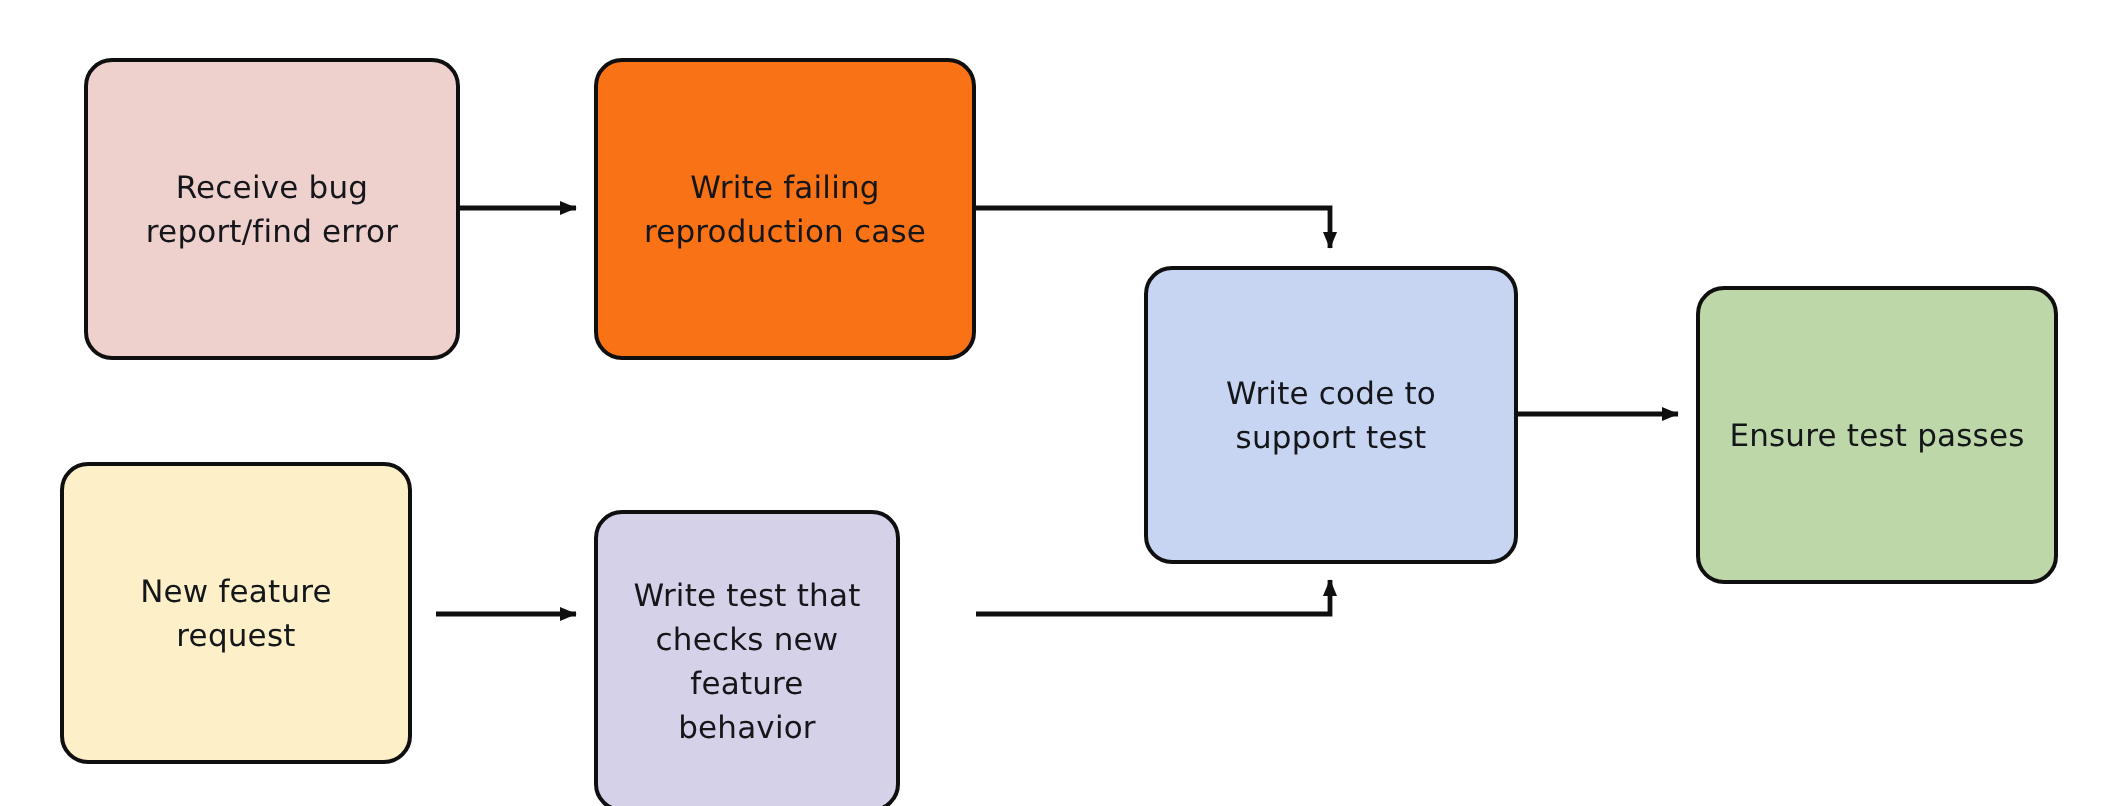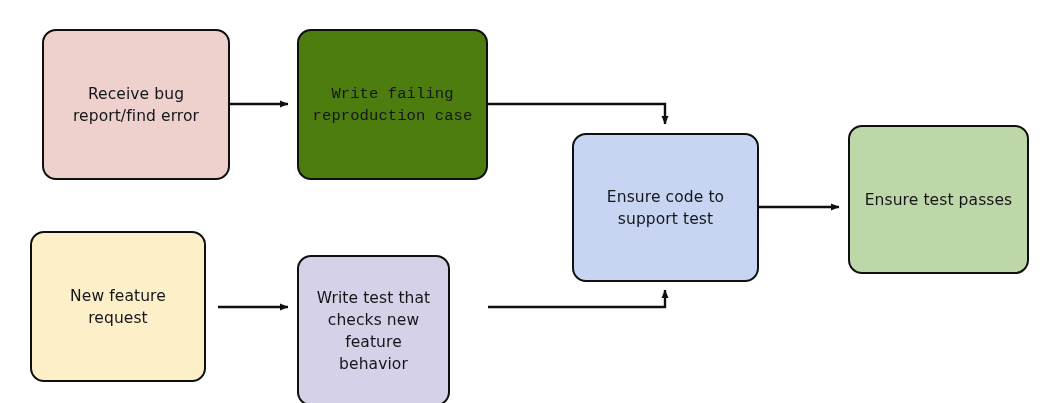--- a/index.html
+++ b/index.html
@@ -45,21 +45,21 @@
     letter-spacing: 0.1px;
     white-space: pre-line;
     padding: 0 10px;
   }
   
   #node-bug-report   { left: 30px;  top: 29px;  width: 188px; height: 151px; background: #eed0cd; }
   #node-failing-test { left: 297px; top: 29px;  width: 191px; height: 151px; background: #d5d1e8; }
   #node-new-feature  { left: 30px;  top: 231px; width: 176px; height: 151px; background: #fdf0c9; }
   #node-feature-test { left: 297px; top: 231px; width: 153px; height: 151px; background: #d5d1e8; margin-top: 24px; }
   #node-write-code   { left: 572px; top: 133px; width: 187px; height: 149px; background: #c7d5f2; }
-  #node-ensure-pass  { left: 848px; top: 125px; width: 181px; height: 149px; background: #bdd7a8; }
+  #node-ensure-pass  { left: 848px; top: 143px; width: 181px; height: 149px; background: #bdd7a8; }
 </style>
 </head>
 <body>
 
 <div id="canvas">
 
   <svg id="edge-layer" viewBox="0 0 1056 403" width="1056" height="403" xmlns="http://www.w3.org/2000/svg">
     <defs>
       <marker id="arrowR" markerWidth="9" markerHeight="9" refX="8.2" refY="4" orient="auto" markerUnits="userSpaceOnUse">
         <path d="M0,0.4 L8.6,4 L0,7.6 z" fill="#0f0f10"></path>
@@ -81,38 +81,38 @@
     <path d="M488,307 L665,307 L665,290" fill="none" stroke="#0f0f10" stroke-width="2.4" stroke-linejoin="miter" marker-end="url(#arrowU)"></path>
 
     <path d="M759,207 L839,207" fill="none" stroke="#0f0f10" stroke-width="2.4" marker-end="url(#arrowR)"></path>
   </svg>
 
   <div class="node" id="node-bug-report" style="background: rgb(238, 208, 205); margin-left: 12px;">
     <span class="node-label">Receive bug
 report/find error</span>
   </div>
 
-  <div class="node" id="node-failing-test" style="background: #4d7c0f; font-family: Liberation Mono, monospace;">
+  <div class="node" id="node-failing-test" style="background: #f97316;">
     <span class="node-label">Write failing
 reproduction case</span>
   </div>
 
   <div class="node" id="node-new-feature" style="background: rgb(253, 240, 201);">
     <span class="node-label">New feature
 request</span>
   </div>
 
   <div class="node" id="node-feature-test" style="background: rgb(213, 209, 232);">
     <span class="node-label">Write test that
 checks new
 feature behavior</span>
   </div>
 
   <div class="node" id="node-write-code" style="background: rgb(199, 213, 242);">
-    <span class="node-label">Ensure code to
+    <span class="node-label">Write code to
 support test</span>
   </div>
 
   <div class="node" id="node-ensure-pass" style="background: rgb(189, 215, 168);">
     <span class="node-label">Ensure test passes</span>
   </div>
 
 </div>
 
 </body></html>

